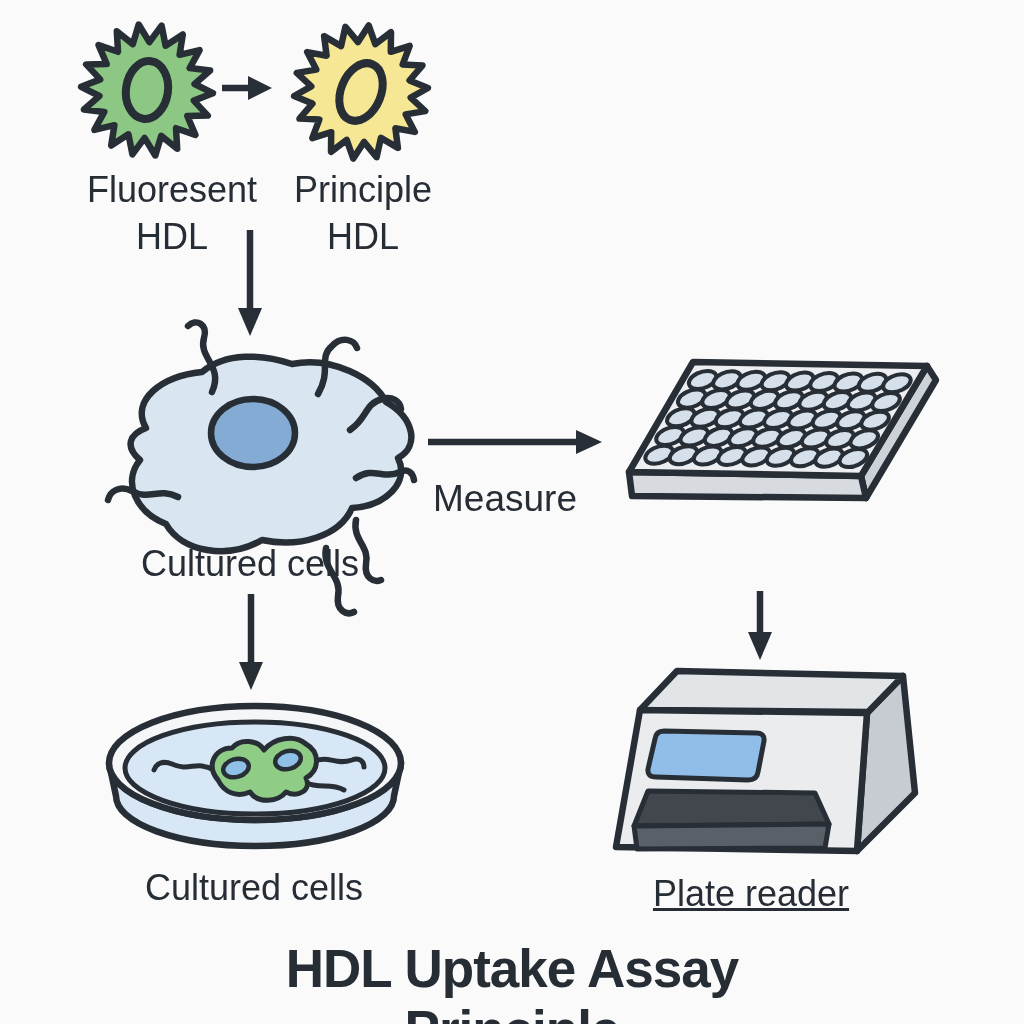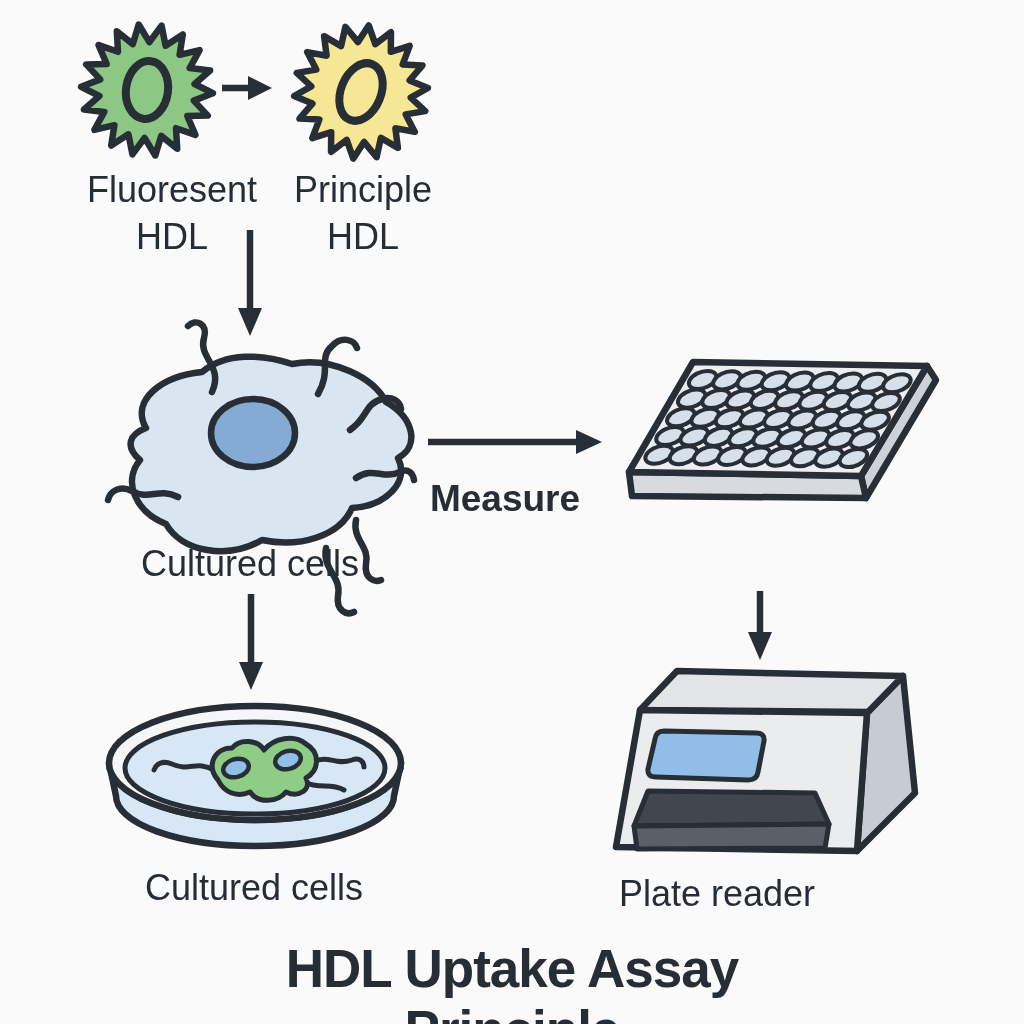--- a/index.html
+++ b/index.html
@@ -9,21 +9,21 @@
     font-family:"Liberation Sans", sans-serif;
     color:#262D35;
   }
   .art { position:absolute; left:0; top:0; }
   .label {
     position:absolute; transform:translateX(-50%);
     text-align:center; white-space:pre-line;
     color:#262D35;
   }
   .lbl { font-size:36px; line-height:47px; }
-  .measure-lbl { font-size:37px;font-weight:bold; }
+  .measure-lbl { font-size:37px; }
   .title-lbl { font-size:53px; font-weight:bold; letter-spacing:-1px; }
   
   .ol  { stroke:#272E36; stroke-width:6.5; stroke-linejoin:round; stroke-linecap:round; }
   .ol8 { stroke-width:8; }
   .ol5 { stroke-width:5; }
   .ol4 { stroke-width:4.5; }
   .tendril { fill:none; stroke:#272E36; stroke-width:6.5; stroke-linecap:round; }
   .tendril-sm { fill:none; stroke:#272E36; stroke-width:5; stroke-linecap:round; }
   .al { stroke:#272E36; stroke-width:6.5; }
   .ah { fill:#272E36; stroke:none; }
@@ -179,16 +179,16 @@
 
   <div class="label lbl" style="left:363px; top:166px;">Principle
 HDL</div>
 
   <div class="label lbl" style="left:250px; top:540px;">Cultured cells</div>
 
   <div class="label measure-lbl" style="left:505px; top:478px;">Measure</div>
 
   <div class="label lbl" style="left:254px; top:864px;">Cultured cells</div>
 
-  <div class="label lbl" style="left:717px; top:870px;">Plate reader</div>
+  <div class="label lbl" style="left:751px; top:870px;text-decoration:underline;">Plate reader</div>
 
   <div class="label title-lbl" style="left:512px; top:938px;">HDL Uptake Assay Principle</div>
 </div>
 
 </body></html>

